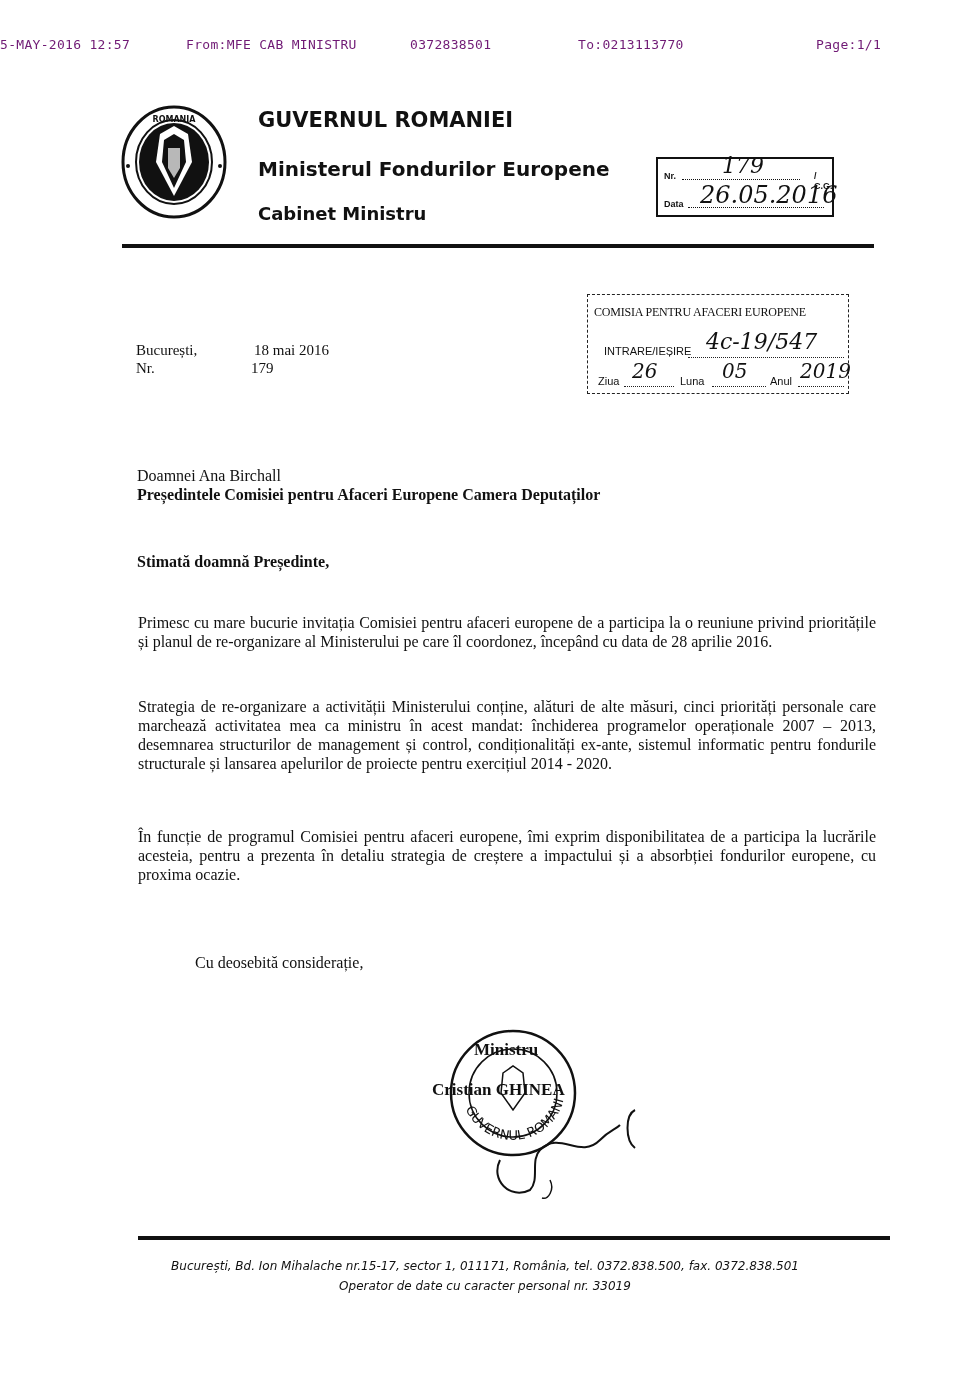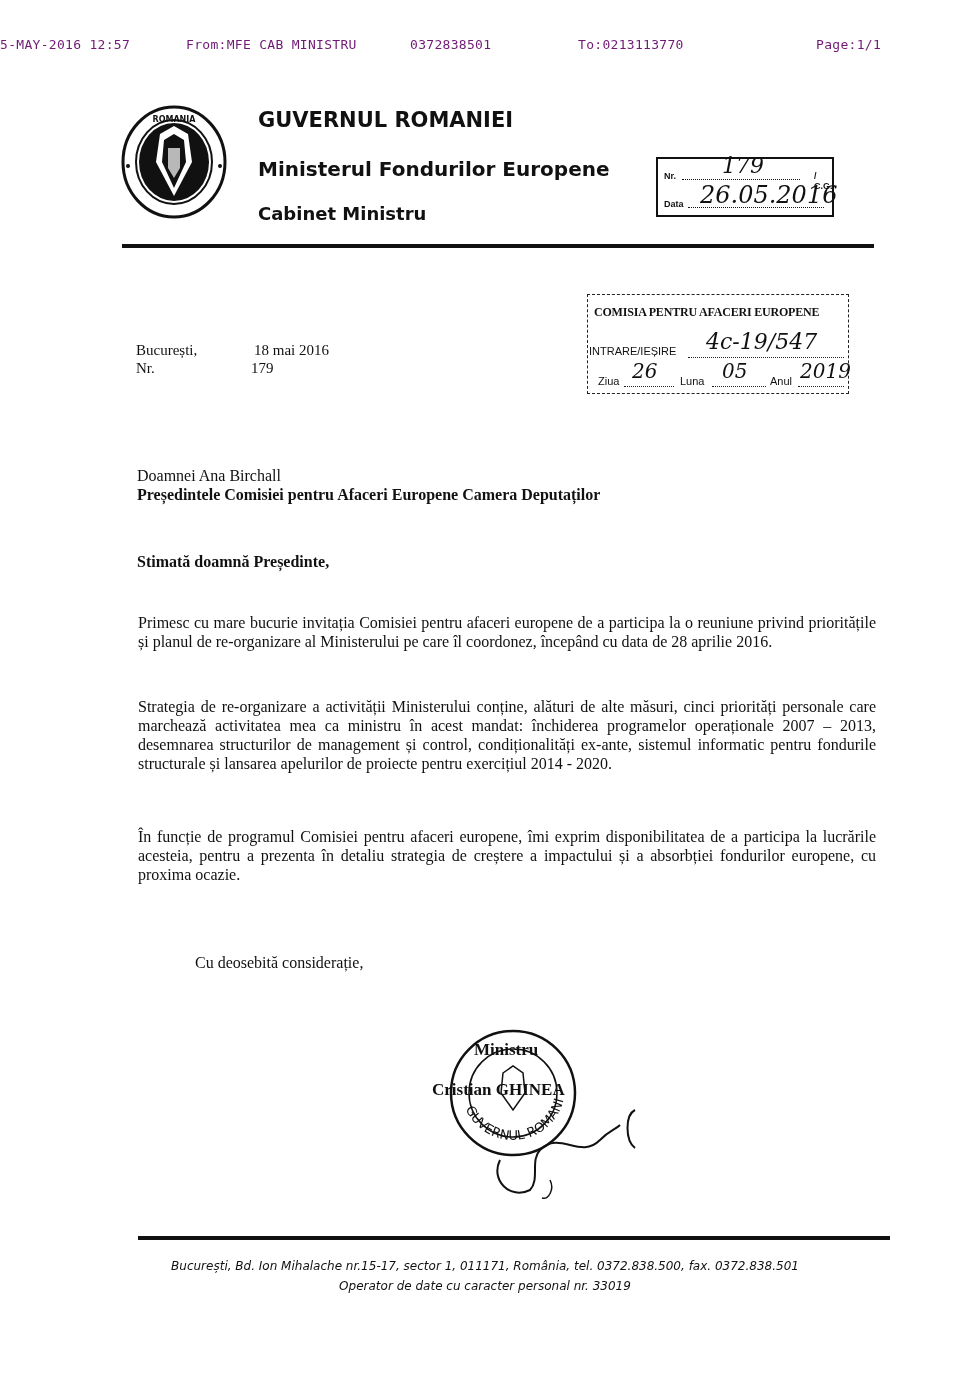--- a/index.html
+++ b/index.html
@@ -13,21 +13,21 @@
     .hdr3 { left: 258px; top: 203px; font-size: 18px; font-weight: bold; }
     .rule { background: #111; }
     .rule-top { left: 122px; top: 244px; width: 752px; height: 4px; }
     .rule-bottom { left: 138px; top: 1236px; width: 752px; height: 4px; }
     .logo { left: 120px; top: 104px; width: 108px; height: 116px; }
     .reg-box { left: 656px; top: 157px; width: 174px; height: 56px; border: 2px solid #111; }
     .reg-box .lbl { font-family: "Liberation Sans", sans-serif; font-size: 9px; font-weight: bold; position: absolute; }
     .reg-box .dots { position: absolute; border-bottom: 1px dotted #111; }
     .hand { font-family: "DejaVu Serif", serif; font-style: italic; position: absolute; color: #111; }
     .stamp { left: 587px; top: 294px; width: 260px; height: 98px; border: 1px dashed #222; }
-    .stamp .title { position: absolute; left: 6px; top: 10px; font-family: "Liberation Serif", serif; font-weight: bold; font-size: 12px; letter-spacing: -0.2px; }
+    .stamp .title { position: absolute; left: 6px; top: 10px; font-family: "Liberation Serif", serif; font-weight: normal; font-size: 12px; letter-spacing: -0.2px; }
     .stamp .line { position: absolute; font-family: "Liberation Sans", sans-serif; font-size: 11px; }
     .stamp .uline { position: absolute; border-bottom: 1px dotted #222; }
     .body-text { font-family: "Liberation Serif", serif; font-size: 16px; line-height: 19px; }
     .para { left: 138px; width: 738px; text-align: justify; }
     .footer { font-family: "DejaVu Sans", sans-serif; font-style: italic; font-size: 12px; width: 970px; left: 0; text-align: center; }
     .seal { left: 448px; top: 1028px; width: 130px; height: 130px; }
     .sig { left: 430px; top: 1030px; width: 240px; height: 170px; }
   </style>
 </head>
 <body>
@@ -62,21 +62,21 @@
   <span class="dots" style="left:24px; top:20px; width:118px;"></span>
   <span class="hand" style="left:64px; top:-6px; font-size:22px;">179</span>
   <span class="lbl" style="left:144px; top:12px;margin-left:12px;">/ C.G.</span>
   <span class="lbl" style="left:6px; top:40px;">Data</span>
   <span class="dots" style="left:30px; top:48px; width:136px;"></span>
   <span class="hand" style="left:42px; top:22px; font-size:24px;">26.05.2016</span>
 </div>
 
 <div class="abs stamp">
   <span class="title">COMISIA PENTRU AFACERI EUROPENE</span>
-  <span class="line" style="left:1px; top:50px;">INTRARE/IEȘIRE</span>
+  <span class="line" style="left:16px; top:50px;">INTRARE/IEȘIRE</span>
   <span class="uline" style="left:100px; top:62px; width:156px;"></span>
   <span class="hand" style="left:118px; top:34px; font-size:22px;">4c-19/547</span>
   <span class="line" style="left:10px; top:80px;">Ziua</span>
   <span class="uline" style="left:36px; top:91px; width:50px;"></span>
   <span class="hand" style="left:44px; top:64px; font-size:20px;">26</span>
   <span class="line" style="left:92px; top:80px;">Luna</span>
   <span class="uline" style="left:124px; top:91px; width:54px;"></span>
   <span class="hand" style="left:134px; top:64px; font-size:20px;">05</span>
   <span class="line" style="left:182px; top:80px;">Anul</span>
   <span class="uline" style="left:210px; top:91px; width:46px;"></span>

